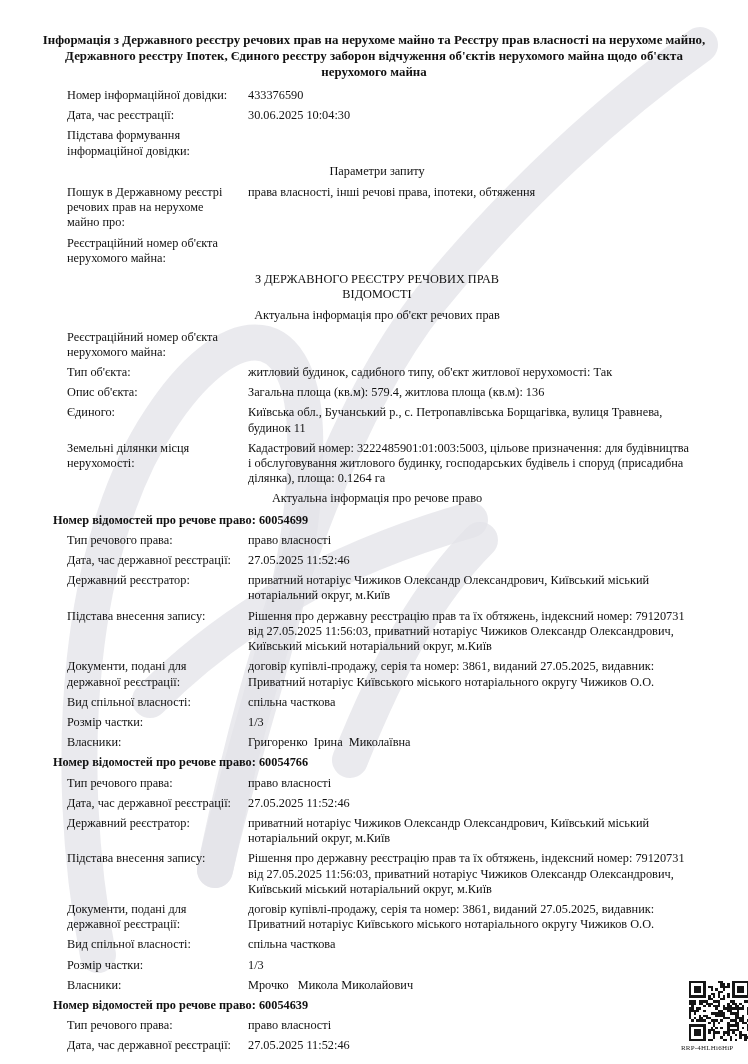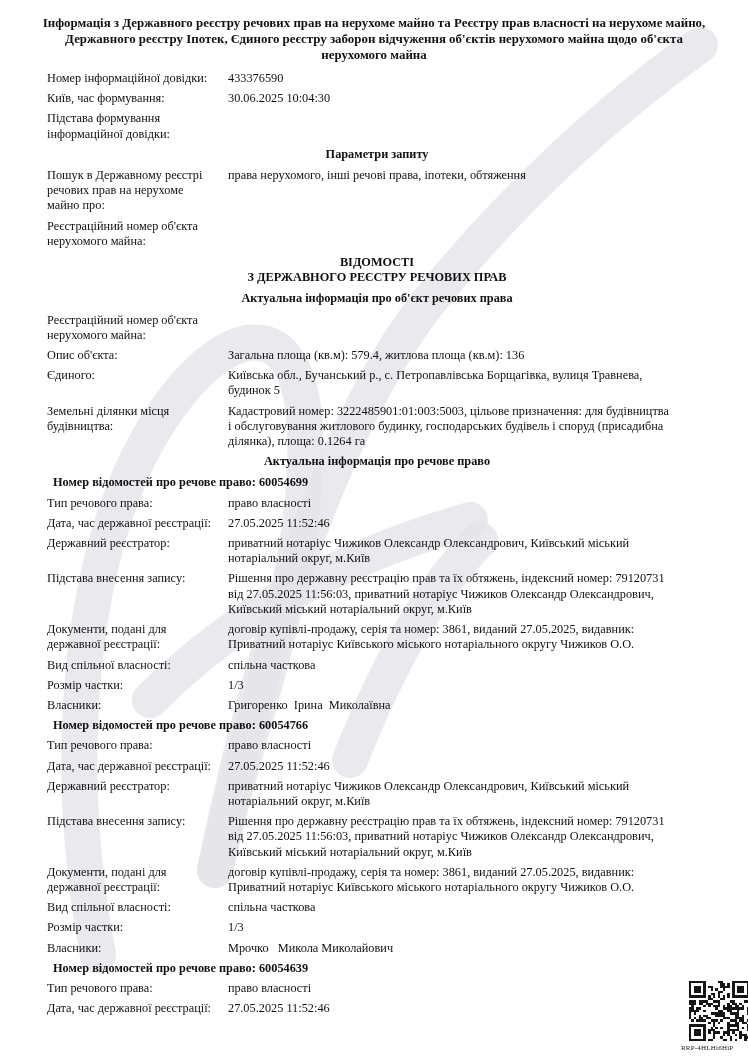--- a/index.html
+++ b/index.html
@@ -12,36 +12,36 @@
     font-size:12.3px;
     line-height:15.2px;
     color:#111111;
   }
   .watermark{
     position:absolute;left:0;top:0;width:748px;height:1064px;
     pointer-events:none;z-index:0;
   }
   .doc-title{
     position:relative;z-index:1;
-    padding:15px 40px 0 40px;
+    padding:32px 40px 0 40px;
     margin:0 0 8px 0;
     text-align:center;
     font-weight:700;
     font-size:12.9px;
     line-height:16px;
     white-space:pre-line;
   }
   .content{
     position:relative;z-index:1;
     padding:0 41px 0 47px;
   }
-  .row{display:flex;margin-bottom:5px;}
+  .row{display:flex;margin-bottom:5px;margin-left:20px;}
   .lab{flex:0 0 181px;width:181px;white-space:pre-line;}
   .val{flex:1;white-space:pre-line;font-family:Liberation Serif, serif;}
-  .heading{text-align:center;font-weight:700;margin:5px 0 6px 0;}
+  .heading{text-align:center;font-weight:400;margin:5px 0 6px 0;}
   .h2wrap{margin:6px 0 6px 0;}
   .h2wrap .heading{margin:0;}
   .record-head{font-weight:700;margin-bottom:5px;margin-left:6px;}
   .qr-block{
     position:absolute;z-index:1;
     left:681px;top:981px;width:76px;
     text-align:left;
   }
   .qr-svg{display:block;margin:0 auto;width:60px;height:60px;}
   .qr-label{
@@ -67,62 +67,66 @@
   </svg>
 
   <h1 class="doc-title">Інформація з Державного реєстру речових прав на нерухоме майно та Реєстру прав власності на нерухоме майно, Державного реєстру Іпотек, Єдиного реєстру заборон відчуження об'єктів нерухомого майна щодо об'єкта нерухомого майна</h1>
 
   <div class="content" id="content">
       <div class="row">
         <div class="lab">Номер інформаційної довідки:</div>
         <div class="val">433376590</div>
       </div>
       <div class="row">
-        <div class="lab">Київ, час формування:</div>
+        <div class="lab">Дата, час реєстрації:</div>
         <div class="val">30.06.2025 10:04:30</div>
       </div>
       <div class="row">
         <div class="lab">Підстава формування
 інформаційної довідки:</div>
         <div class="val"></div>
       </div>
       <div class="heading">Параметри запиту</div>
       <div class="row">
         <div class="lab">Пошук в Державному реєстрі
 речових прав на нерухоме
 майно про:</div>
-        <div class="val">права нерухомого, інші речові права, іпотеки, обтяження</div>
+        <div class="val">права власності, інші речові права, іпотеки, обтяження</div>
       </div>
       <div class="row">
         <div class="lab">Реєстраційний номер об'єкта
 нерухомого майна:</div>
         <div class="val"></div>
       </div>
       <div class="h2wrap">
+        <div class="heading">З ДЕРЖАВНОГО РЕЄСТРУ РЕЧОВИХ ПРАВ</div>
         <div class="heading">ВІДОМОСТІ</div>
-        <div class="heading">З ДЕРЖАВНОГО РЕЄСТРУ РЕЧОВИХ ПРАВ</div>
-      </div>
-      <div class="heading">Актуальна інформація про об'єкт речових права</div>
+      </div>
+      <div class="heading">Актуальна інформація про об'єкт речових прав</div>
       <div class="row">
         <div class="lab">Реєстраційний номер об'єкта
 нерухомого майна:</div>
         <div class="val"></div>
       </div>
       <div class="row">
+        <div class="lab">Тип об'єкта:</div>
+        <div class="val">житловий будинок, садибного типу, об'єкт житлової нерухомості: Так</div>
+      </div>
+      <div class="row">
         <div class="lab">Опис об'єкта:</div>
         <div class="val">Загальна площа (кв.м): 579.4, житлова площа (кв.м): 136</div>
       </div>
       <div class="row">
         <div class="lab">Єдиного:</div>
         <div class="val">Київська обл., Бучанський р., с. Петропавлівська Борщагівка, вулиця Травнева,
-будинок 5</div>
+будинок 11</div>
       </div>
       <div class="row">
         <div class="lab">Земельні ділянки місця
-будівництва:</div>
+нерухомості:</div>
         <div class="val">Кадастровий номер: 3222485901:01:003:5003, цільове призначення: для будівництва
 і обслуговування житлового будинку, господарських будівель і споруд (присадибна
 ділянка), площа: 0.1264 га</div>
       </div>
       <div class="heading">Актуальна інформація про речове право</div>
       <div class="record-head">Номер відомостей про речове право: 60054699</div>
       <div class="row">
         <div class="lab">Тип речового права:</div>
         <div class="val">право власності</div>
       </div>

